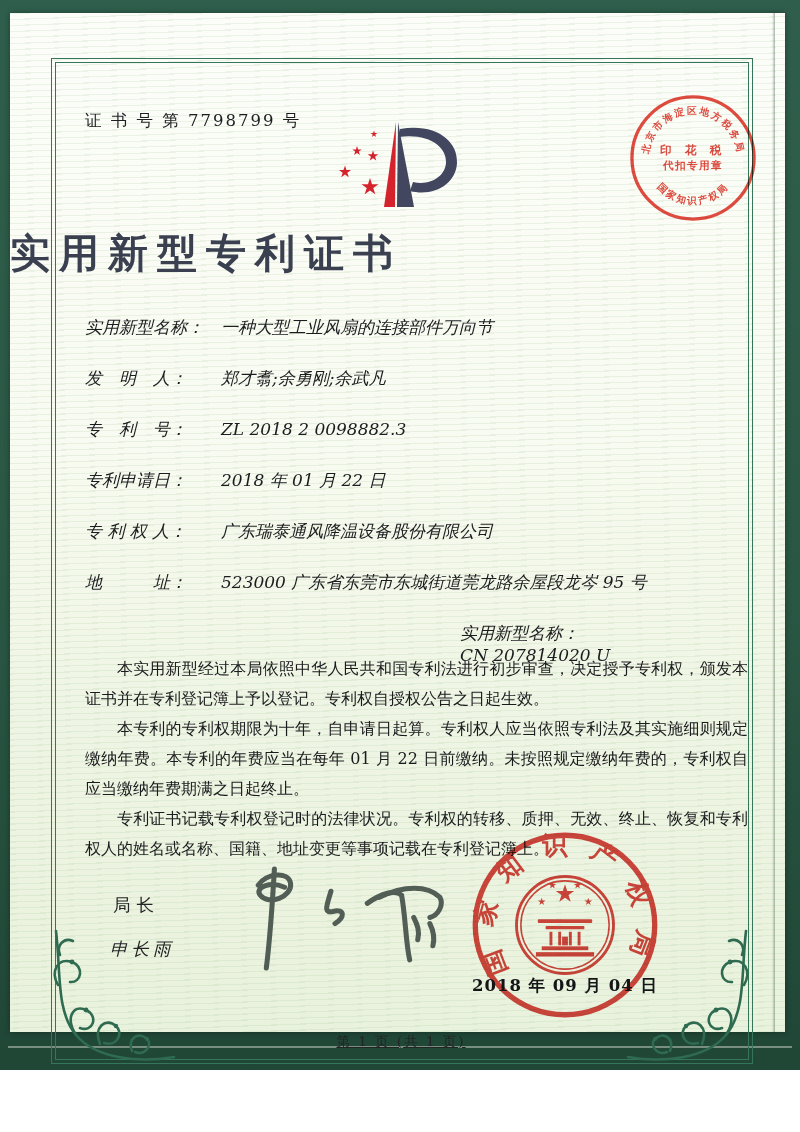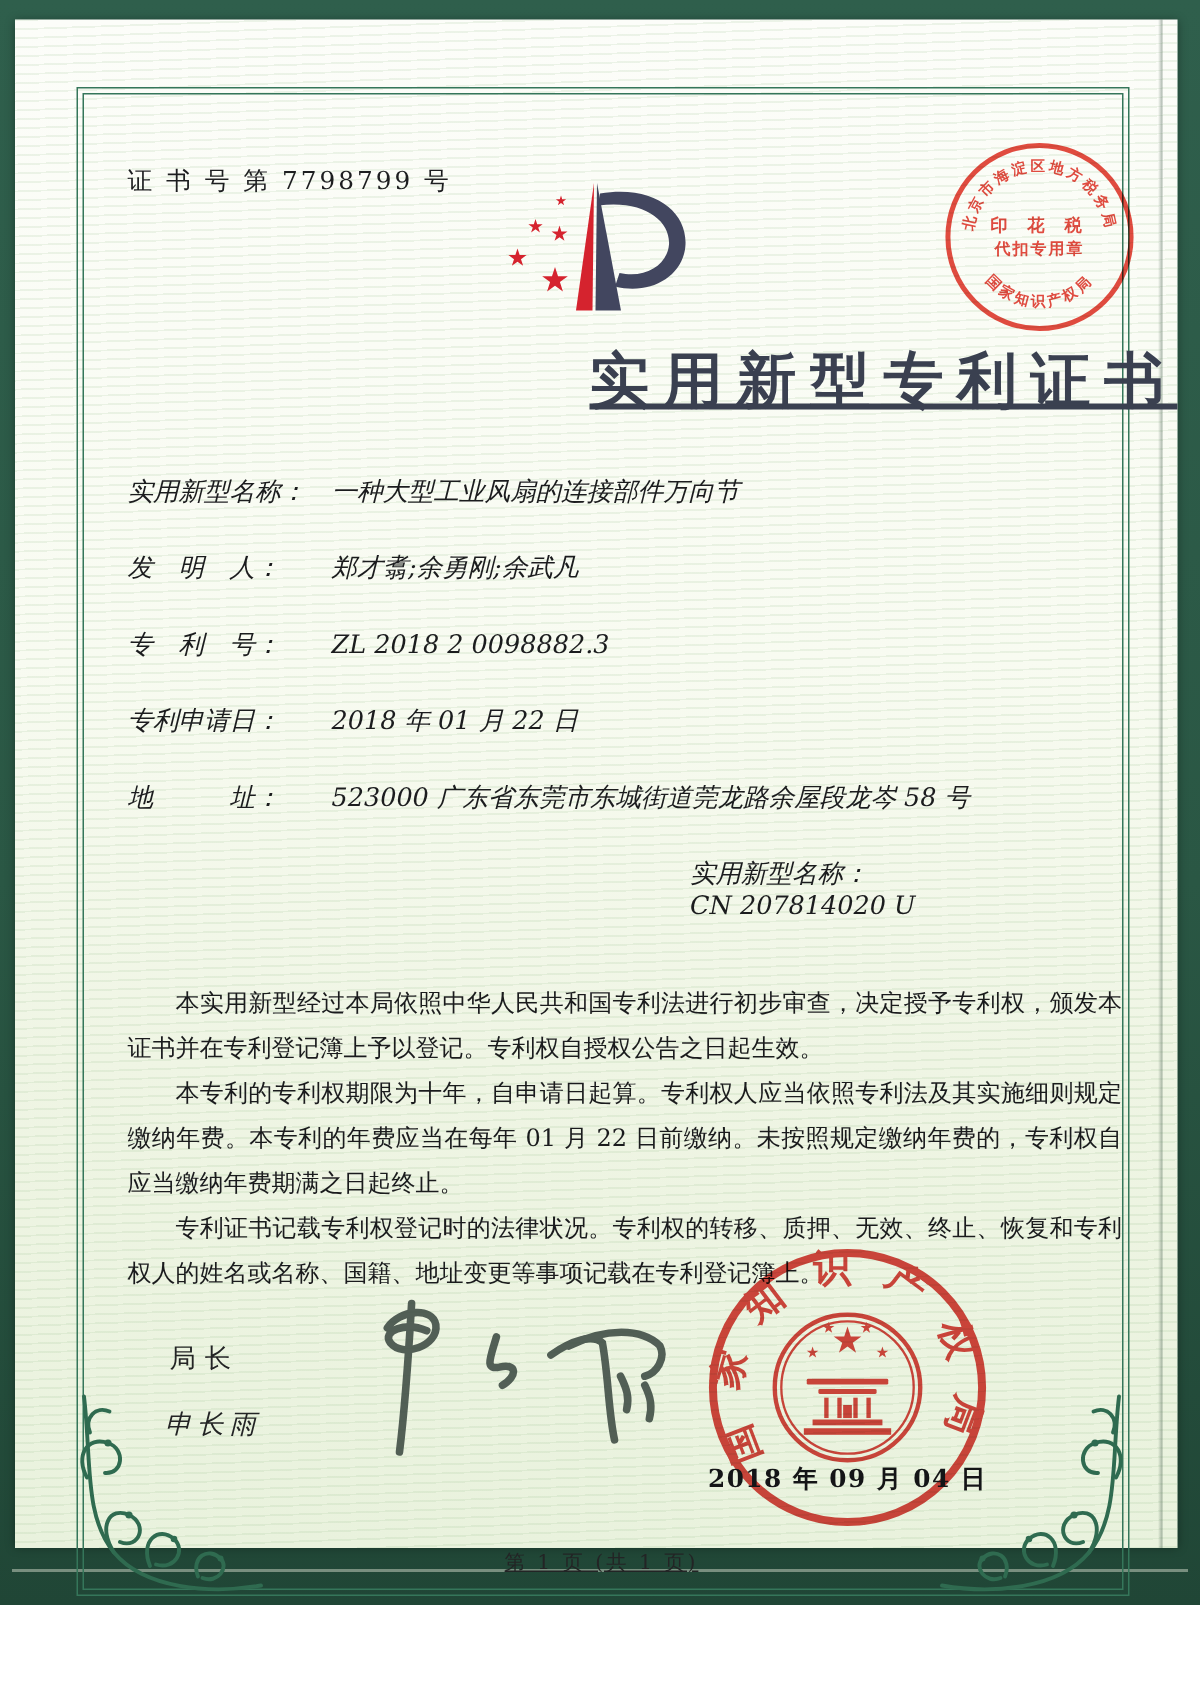--- a/index.html
+++ b/index.html
@@ -14,22 +14,22 @@
     box-shadow:0 0 6px rgba(0,0,0,.35);}
   .page-edge{position:absolute;top:0;bottom:0;right:10px;width:3px;
     background:linear-gradient(90deg,rgba(90,110,95,0),rgba(70,95,78,.45));}
   .frame{position:absolute;left:45px;top:49px;width:692px;height:996px;
     border:1.6px solid #35765a;outline:1.6px solid #35765a;outline-offset:3px;}
   .flourish{position:absolute;width:132px;height:142px;z-index:3;}
   .flourish.left{left:36px;top:912px;}
   .flourish.right{right:29px;top:912px;transform:scaleX(-1);}
   .cert-no{position:absolute;left:75px;top:97px;font-size:16.5px;letter-spacing:2px;color:#1d1e20;}
   .logo{position:absolute;left:315px;top:108px;width:142px;height:96px;}
-  .title{position:absolute;left:0;top:213px;width:100%;text-align:right;
-    font-size:40px;font-weight:700;letter-spacing:9px;color:#3a4050;text-decoration:underline;}
+  .title{position:absolute;left:0;top:213px;width:100%;text-align:left;
+    font-size:40px;font-weight:700;letter-spacing:9px;color:#3a4050;}
   .stamp{position:absolute;left:609px;top:71px;width:148px;height:148px;z-index:5;
     mix-blend-mode:multiply;opacity:.92;}
   .fields{position:absolute;left:75px;top:303px;width:655px;font-style:italic;}
   .field-row{position:relative;height:51px;font-size:17px;color:#1b1c1e;}
   .field-label{display:inline-block;min-width:136px;white-space:pre;}
   .field-value{white-space:pre;}
   .pair2{position:absolute;left:375px;top:0;}
   .paras{position:absolute;left:75px;top:641px;width:663px;font-size:16px;
     line-height:30px;color:#1a1b1d;text-align:justify;}
   .paras p{margin:0;text-indent:2em;}
@@ -129,21 +129,24 @@
       <div class="field-row">
         <span class="field-label">发　明　人：</span><span class="field-value">郑才翥;余勇刚;余武凡</span>
       </div>
       <div class="field-row">
         <span class="field-label">专　利　号：</span><span class="field-value">ZL 2018 2 0098882.3</span>
       </div>
       <div class="field-row">
         <span class="field-label">专利申请日：</span><span class="field-value">2018 年 01 月 22 日</span>
       </div>
       <div class="field-row">
-        <span class="field-label">地　　　址：</span><span class="field-value">523000 广东省东莞市东城街道莞龙路余屋段龙岑 58 号</span>
+        <span class="field-label">专 利 权 人：</span><span class="field-value">广东瑞泰通风降温设备股份有限公司</span>
+      </div>
+      <div class="field-row">
+        <span class="field-label">地　　　址：</span><span class="field-value">523000 广东省东莞市东城街道莞龙路余屋段龙岑 95 号</span>
       </div>
       <div class="field-row">
         <span class="pair2">
           <span class="field-label">实用新型名称：</span><span class="field-value">CN 207814020 U</span>
         </span>
       </div>
     </div>
 
     <div class="paras">
       <p>本实用新型经过本局依照中华人民共和国专利法进行初步审查，决定授予专利权，颁发本证书并在专利登记簿上予以登记。专利权自授权公告之日起生效。</p>

